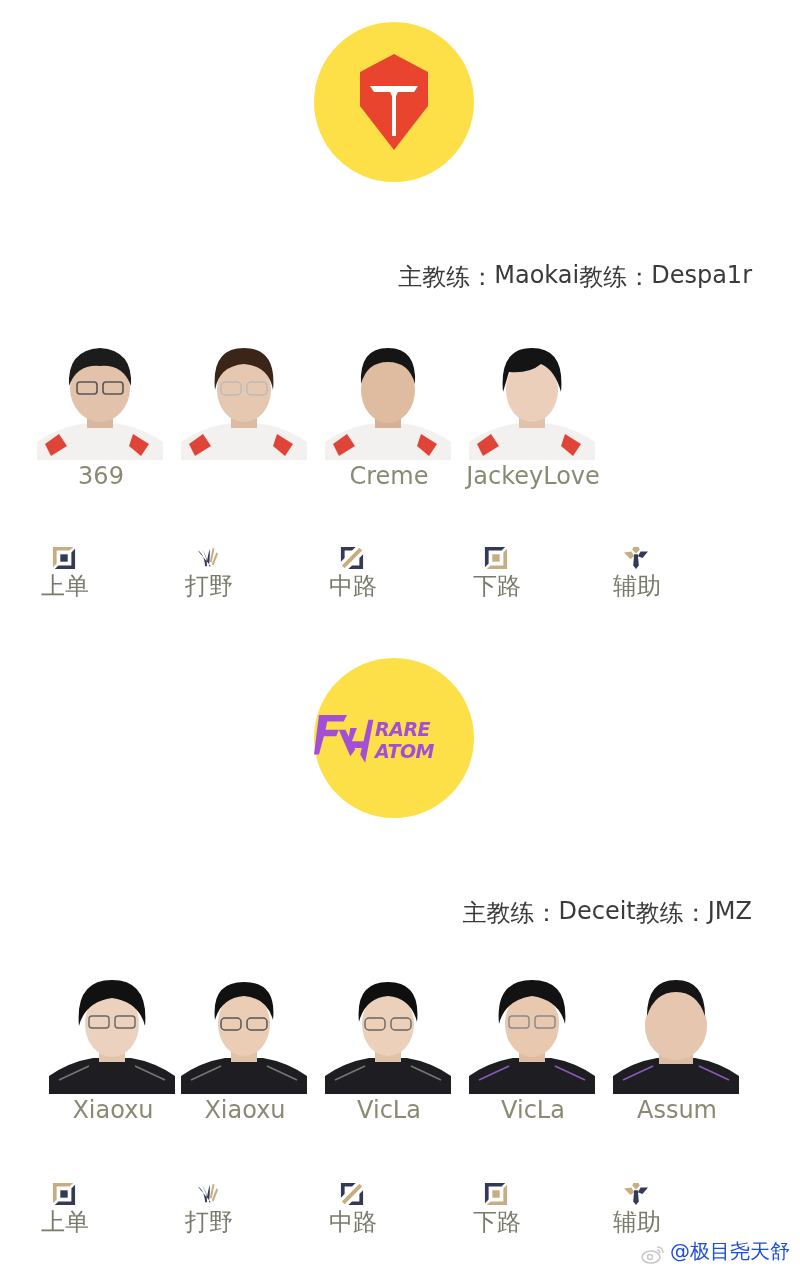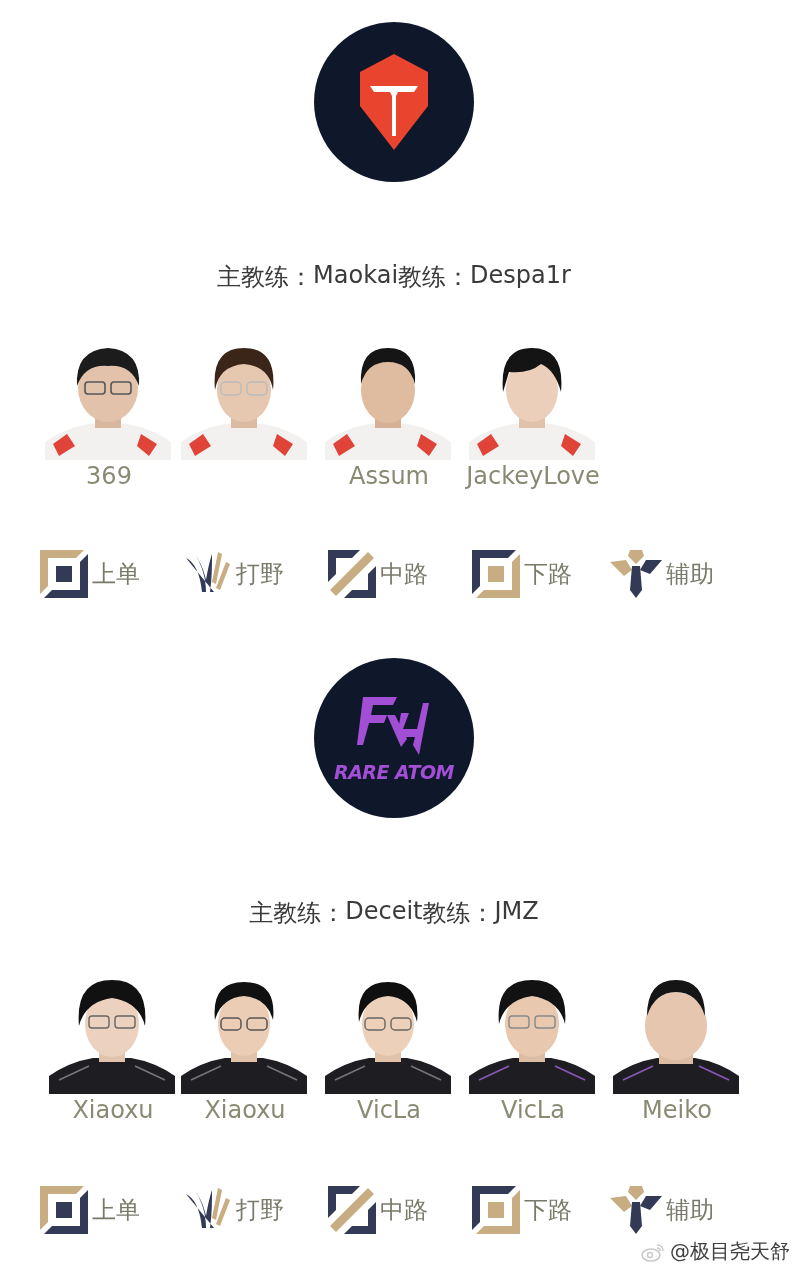--- a/index.html
+++ b/index.html
@@ -1,29 +1,29 @@
 <!DOCTYPE html>
 <html><head>
 <meta charset="utf-8">
 <style>
   * { box-sizing: border-box; margin: 0; padding: 0; }
   html, body { width: 800px; height: 1270px; background: #ffffff; overflow: hidden; }
   body { position: relative; font-family: "DejaVu Sans", "Liberation Sans", sans-serif; }
 
   .logo-circle {
     position: absolute; left: 314px; width: 160px; height: 160px;
-    border-radius: 50%; background: #0f172a;
-    display: flex; align-items: center; justify-content: center; flex-direction: column;
+    border-radius: 50%; background: #fde047;
+    display: flex; align-items: center; justify-content: center; flex-direction: row;
   }
   .logo-tes { top: 22px; }
   .logo-ra { top: 658px; }
 
   .coach-row {
     position: absolute; left: 36px; right: 48px; height: 34px;
-    display: flex; justify-content: center; align-items: center;
+    display: flex; justify-content: flex-end; align-items: center;
     font-size: 24px; color: #3a3a3a;
   }
   .coach-row.t1 { top: 260px; }
   .coach-row.t2 { top: 896px; }
   .coach { display: flex; gap: 0; }
 
   .players {
     position: absolute; left: 37px; width: 720px; height: 160px;
   }
   .players.t1 { top: 342px; }
@@ -39,28 +39,28 @@
     position: absolute; left: -10px; width: 148px; top: 120px;
     text-align: center; font-size: 24px; color: #8a8a74; white-space: nowrap;
   }
 
   .roles {
     position: absolute; left: 38px; width: 720px; height: 60px;
   }
   .roles.t1 { top: 546px; }
   .roles.t2 { top: 1182px; }
   .role {
-    position: absolute; top: 0; height: 56px; display: flex; align-items: center;
+    position: absolute; top: 0; height: 56px; display: flex; align-items: center; flex-direction: column;
   }
   .role-icon { width: 52px; height: 52px; display: block; }
   .role-label { font-size: 24px; color: #7a7a6a; margin-left: 2px; }
 
   .watermark {
-    position: absolute; left: 640px; top: 1238px; font-size: 20px; color: #404040;
-    display: flex; align-items: center; gap: 4px;
+    position: absolute; left: 640px; top: 1238px; font-size: 20px; color: #1d4ed8;
+    display: flex; align-items: flex-end; gap: 4px;
   }
   .wb-icon { width: 26px; height: 22px; }
 </style>
 </head>
 <body>
 
 <svg width="0" height="0" style="position:absolute">
   <defs>
     <symbol id="sym-top" viewBox="0 0 52 52">
       <polygon points="2,2 46,2 38,10 10,10 10,38 2,46" fill="#c8ad82"></polygon>
@@ -103,21 +103,21 @@
     <span>主教练：</span>
     <span>Maokai</span>
   </div>
   <div class="coach">
     <span>教练：</span>
     <span>Despa1r</span>
   </div>
 </div>
 
 <div class="players t1">
-  <div class="player" style="left:8px">
+  <div class="player" style="left:0px">
     <svg class="portrait" viewBox="0 0 126 118">
       <path d="M0,118 L0,100 Q20,86 44,82 L82,82 Q106,86 126,100 L126,118 Z" fill="#f3f1ef"></path>
       <path d="M8,102 L22,92 L30,104 L14,114 Z M96,92 L112,102 L104,114 L92,104 Z" fill="#e04438"></path>
       <rect x="50" y="66" width="26" height="20" fill="#d9b79f"></rect>
       <ellipse cx="63" cy="46" rx="30" ry="34" fill="#e2c2aa"></ellipse>
       <path d="M32,44 Q30,8 63,6 Q96,8 94,44 Q86,22 63,24 Q40,22 32,44 Z" fill="#1c1c1c"></path>
       <rect x="40" y="40" width="20" height="12" rx="3" fill="none" stroke="#555" stroke-width="1.6"></rect>
       <rect x="66" y="40" width="20" height="12" rx="3" fill="none" stroke="#555" stroke-width="1.6"></rect>
     </svg>
     <div class="player-name">369</div>
@@ -134,21 +134,21 @@
     </svg>
   </div>
   <div class="player" style="left:288px">
     <svg class="portrait" viewBox="0 0 126 118">
       <path d="M0,118 L0,100 Q20,86 44,82 L82,82 Q106,86 126,100 L126,118 Z" fill="#f3f1ef"></path>
       <path d="M8,102 L22,92 L30,104 L14,114 Z M96,92 L112,102 L104,114 L92,104 Z" fill="#e04438"></path>
       <rect x="50" y="66" width="26" height="20" fill="#d6b196"></rect>
       <ellipse cx="63" cy="48" rx="27" ry="33" fill="#dfbb9f"></ellipse>
       <path d="M36,42 Q34,6 63,6 Q92,6 90,42 Q84,20 63,20 Q42,20 36,42 Z" fill="#151515"></path>
     </svg>
-    <div class="player-name">Assum</div>
+    <div class="player-name">Creme</div>
   </div>
   <div class="player" style="left:432px">
     <svg class="portrait" viewBox="0 0 126 118">
       <path d="M0,118 L0,100 Q20,86 44,82 L82,82 Q106,86 126,100 L126,118 Z" fill="#f3f1ef"></path>
       <path d="M8,102 L22,92 L30,104 L14,114 Z M96,92 L112,102 L104,114 L92,104 Z" fill="#e04438"></path>
       <rect x="50" y="66" width="26" height="20" fill="#e0c2ab"></rect>
       <ellipse cx="63" cy="48" rx="26" ry="32" fill="#ebcfba"></ellipse>
       <path d="M34,50 Q30,6 63,6 Q96,6 92,50 Q86,28 72,22 Q60,32 40,30 Z" fill="#141414"></path>
     </svg>
     <div class="player-name">JackeyLove</div>
@@ -258,21 +258,21 @@
     <div class="player-name">VicLa</div>
   </div>
   <div class="player" style="left:576px">
     <svg class="portrait" viewBox="0 0 126 118">
       <path d="M0,118 L0,100 Q20,86 44,82 L82,82 Q106,86 126,100 L126,118 Z" fill="#1e1e22"></path>
       <path d="M10,104 L40,90 M86,90 L116,104" stroke="#8a5ab8" stroke-width="1.5"></path>
       <rect x="46" y="66" width="34" height="22" fill="#dcbca2"></rect>
       <ellipse cx="63" cy="50" rx="31" ry="34" fill="#e6c6ae"></ellipse>
       <path d="M34,40 Q34,4 63,4 Q92,4 92,40 Q84,16 63,16 Q42,16 34,40 Z" fill="#151515"></path>
     </svg>
-    <div class="player-name">Meiko</div>
+    <div class="player-name">Assum</div>
   </div>
 </div>
 
 <div class="roles t2">
   <div class="role" style="left:0px">
     <svg class="role-icon">
         <use href="#sym-top"></use>
       </svg>
     <span class="role-label">上单</span>
   </div>

